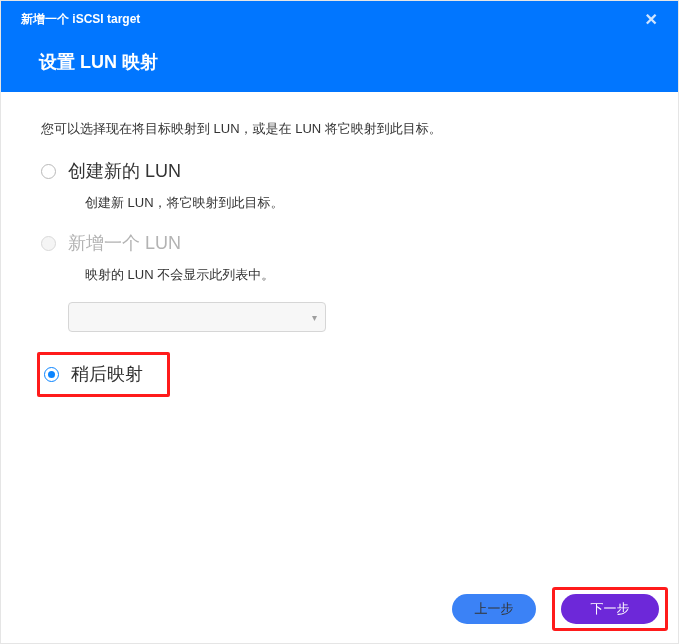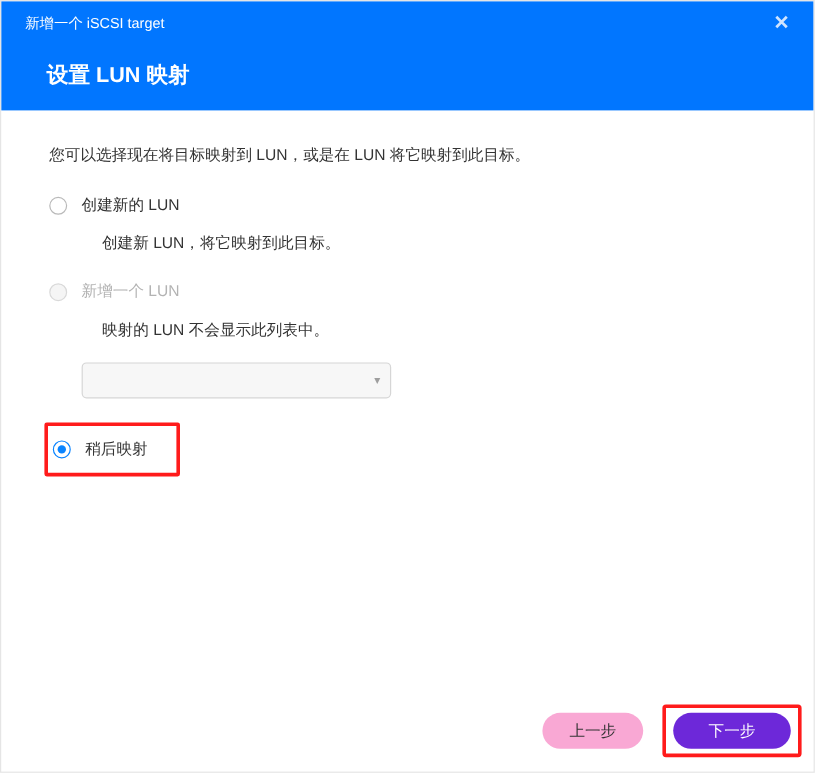--- a/index.html
+++ b/index.html
@@ -19,21 +19,21 @@
       color: #fff;
       padding: 10px 20px 18px 20px;
     }
     .header-top {
       display: flex;
       justify-content: space-between;
       align-items: center;
     }
     .window-title {
       font-size: 12px;
-      font-weight: normal;
+      font-weight: bold;
     }
     .close-btn {
       cursor: pointer;
       font-size: 16px;
       line-height: 1;
       font-weight: bold;
       color: #cfe4ff;
     }
     .page-title {
       font-size: 18px;
@@ -78,21 +78,21 @@
       top: 3px; left: 3px;
       width: 7px; height: 7px;
       background: #0a84ff;
       border-radius: 50%;
     }
     .radio.disabled {
       border-color: #d9d9d9;
       background: #f5f5f5;
     }
     .option-label {
-      font-size: 13px;
+      font-size: 18px;
       color: #333;
     }
     .option-label.disabled {
       color: #b3b3b3;
     }
     .option-desc {
       margin-left: 44px;
       margin-top: 10px;
       margin-bottom: 18px;
       font-size: 13px;
@@ -141,21 +141,21 @@
       border-radius: 15px;
       font-size: 13px;
       display: inline-flex;
       align-items: center;
       justify-content: center;
       cursor: pointer;
       border: none;
       padding: 0 18px;
     }
     .btn-secondary {
-      background: #f9a8d4;
+      background: #3b82f6;
       color: #333;
       margin-right: 16px;
     }
     .btn-primary {
       background: #6d28d9;
       color: #fff;
       font-weight: 500;
       min-width: 98px;
     }
     .next-wrap {

